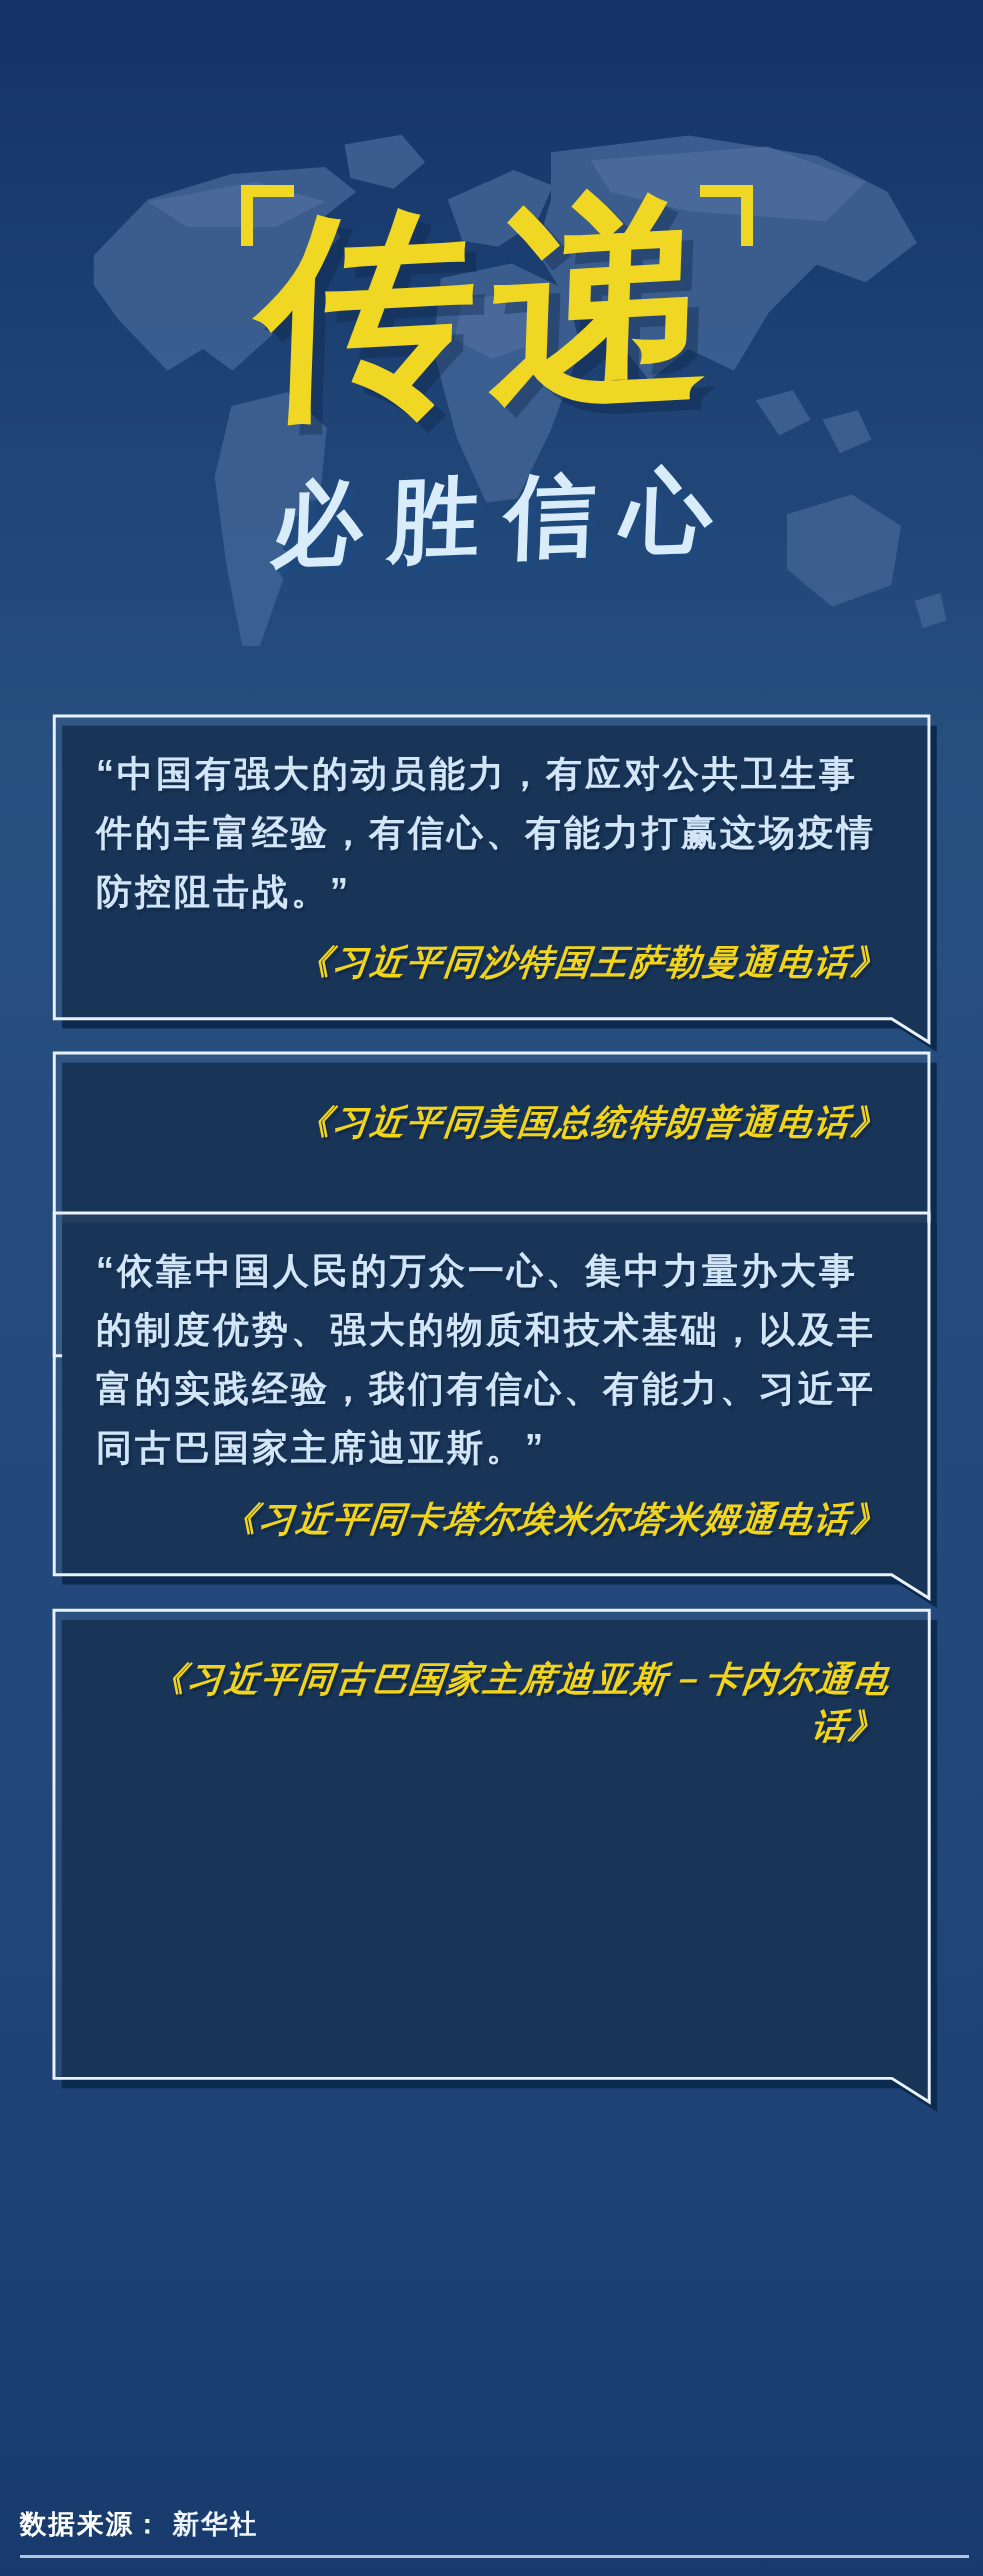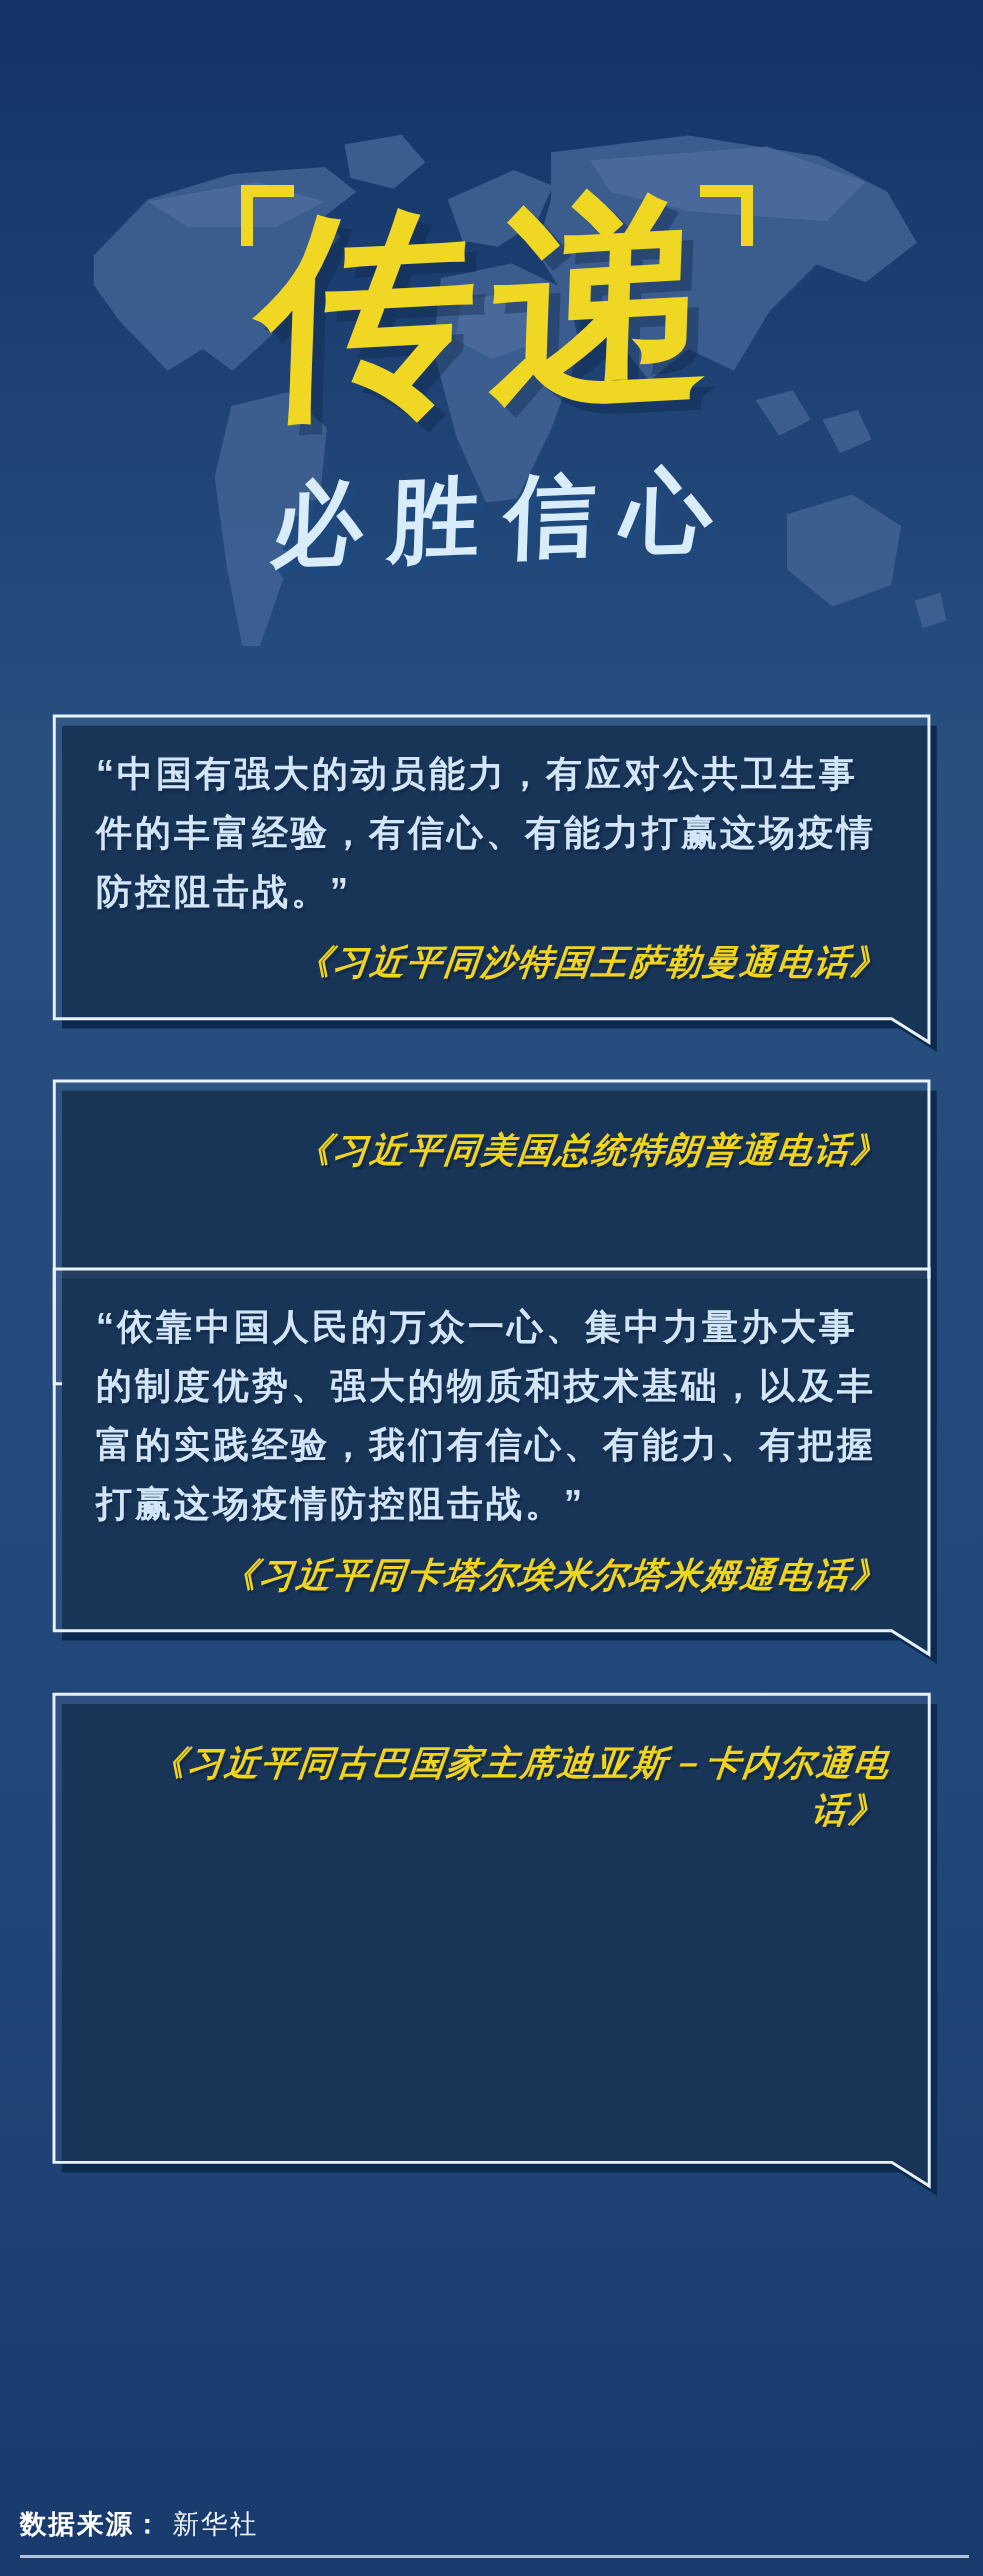--- a/index.html
+++ b/index.html
@@ -28,38 +28,38 @@
   }
   .subtitle{
     position:absolute;top:468px;left:0;width:100%;margin:0;
     text-align:center;font-size:91px;line-height:1.1;font-weight:900;
     color:#d9ecfa;letter-spacing:25.6px;text-indent:25.6px;
     transform:rotate(-2deg) skewX(-4deg);
     text-shadow:6.9px 7.9px 0 rgba(31,74,128,.95);
   }
   
   .cards{position:absolute;top:714px;left:52px;width:880px;}
-  .card{position:relative;margin-bottom:59px;padding:29.5px 44px 35px 44px;}
+  .card{position:relative;margin-bottom:31px;padding:29.5px 44px 35px 44px;}
   .quote{
     position:relative;z-index:1;margin:0;
     font-size:36px;line-height:59px;letter-spacing:3px;font-weight:700;
     color:#d2e6f7;text-shadow:2px 3px 2px rgba(10,30,60,.4);
   }
   .source{
     position:relative;z-index:1;margin:17.7px 0 0 0;
     text-align:right;font-size:35px;line-height:47px;font-weight:900;
     font-style:italic;color:#f2d41c;letter-spacing:2px;
     transform:skewX(-6deg);
     text-shadow:3px 3px 0 rgba(10,30,60,.45);
   }
   
   .footer{position:absolute;left:19.7px;right:14.8px;top:2507px;}
   .footer p{margin:0;font-size:26.6px;line-height:35px;color:#ffffff;letter-spacing:2px;}
   .footer-label{font-weight:700;margin-right:9.8px;}
-  .footer-source{font-weight:400;color:#eef4fb;}
+  .footer-source{font-weight:700;color:#eef4fb;}
   .footer-line{margin-top:12.8px;height:3px;background:rgba(206,221,238,.85);}
 </style>
 </head>
 <body>
 
 <div class="page">
 
   <div class="hero">
     <svg class="worldmap" viewBox="0 0 1000 660" aria-hidden="true">
       <g fill="#3f6293" opacity="0.88">
@@ -104,21 +104,21 @@
           <polygon points="2,2 892,2 892,334 854,310 2,310" fill="rgba(255,255,255,0.05)" stroke="#e9f1fa" stroke-width="3" stroke-linejoin="miter"></polygon>
         </svg>
       <p class="source">《习近平同美国总统特朗普通电话》</p>
     </section>
 
     <section class="card">
         <svg width="891" height="401" viewBox="0 0 906 408" style="position: absolute; left: 0px; top: 0px; z-index: 0; pointer-events: none; overflow: visible;">
           <polygon points="10,12 900,12 900,404 862,380 10,380" fill="#0c2a4e"></polygon>
           <polygon points="2,2 892,2 892,394 854,370 2,370" fill="rgba(255,255,255,0.05)" stroke="#e9f1fa" stroke-width="3" stroke-linejoin="miter"></polygon>
         </svg>
-      <p class="quote">“依靠中国人民的万众一心、集中力量办大事的制度优势、强大的物质和技术基础，以及丰富的实践经验，我们有信心、有能力、有把握打赢这场疫情防控阻击战。”</p>
+      <p class="quote">“依靠中国人民的万众一心、集中力量办大事的制度优势、强大的物质和技术基础，以及丰富的实践经验，我们有信心、有能力、习近平同古巴国家主席迪亚斯。”</p>
       <p class="source">《习近平同卡塔尔埃米尔塔米姆通电话》</p>
     </section>
 
     <section class="card">
         <svg width="891" height="508" viewBox="0 0 906 516" style="position: absolute; left: 0px; top: 0px; z-index: 0; pointer-events: none; overflow: visible;">
           <polygon points="10,12 900,12 900,512 862,488 10,488" fill="#0c2a4e"></polygon>
           <polygon points="2,2 892,2 892,502 854,478 2,478" fill="rgba(255,255,255,0.05)" stroke="#e9f1fa" stroke-width="3" stroke-linejoin="miter"></polygon>
         </svg>
       <p class="source">《习近平同古巴国家主席迪亚斯－卡内尔通电话》</p>
     </section>

